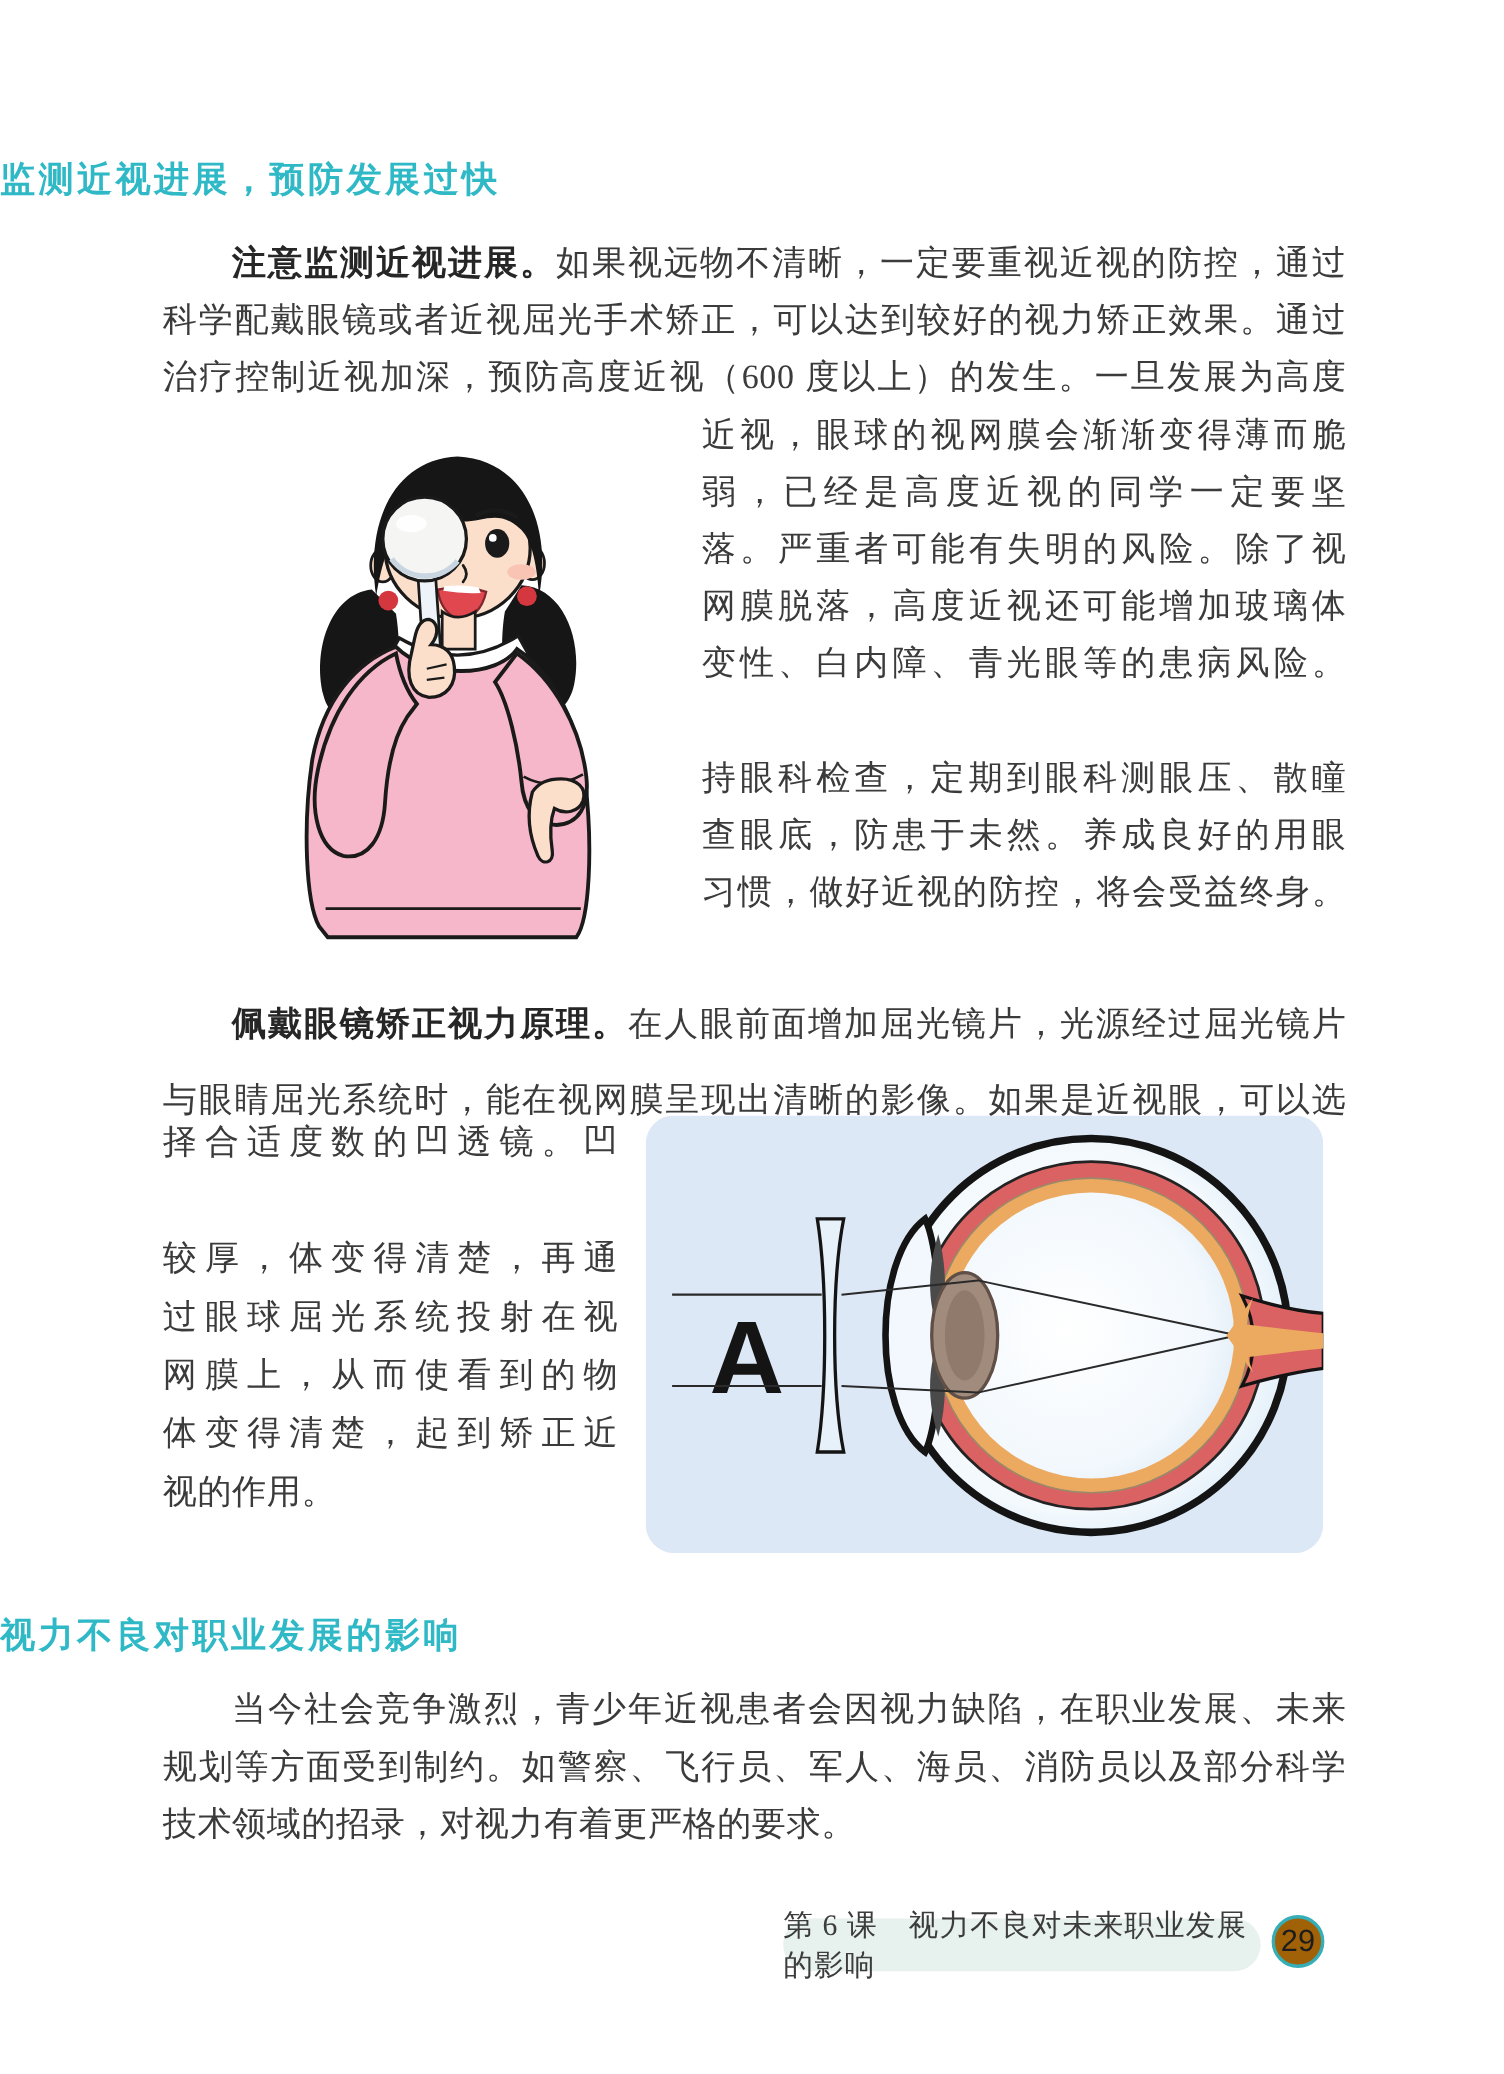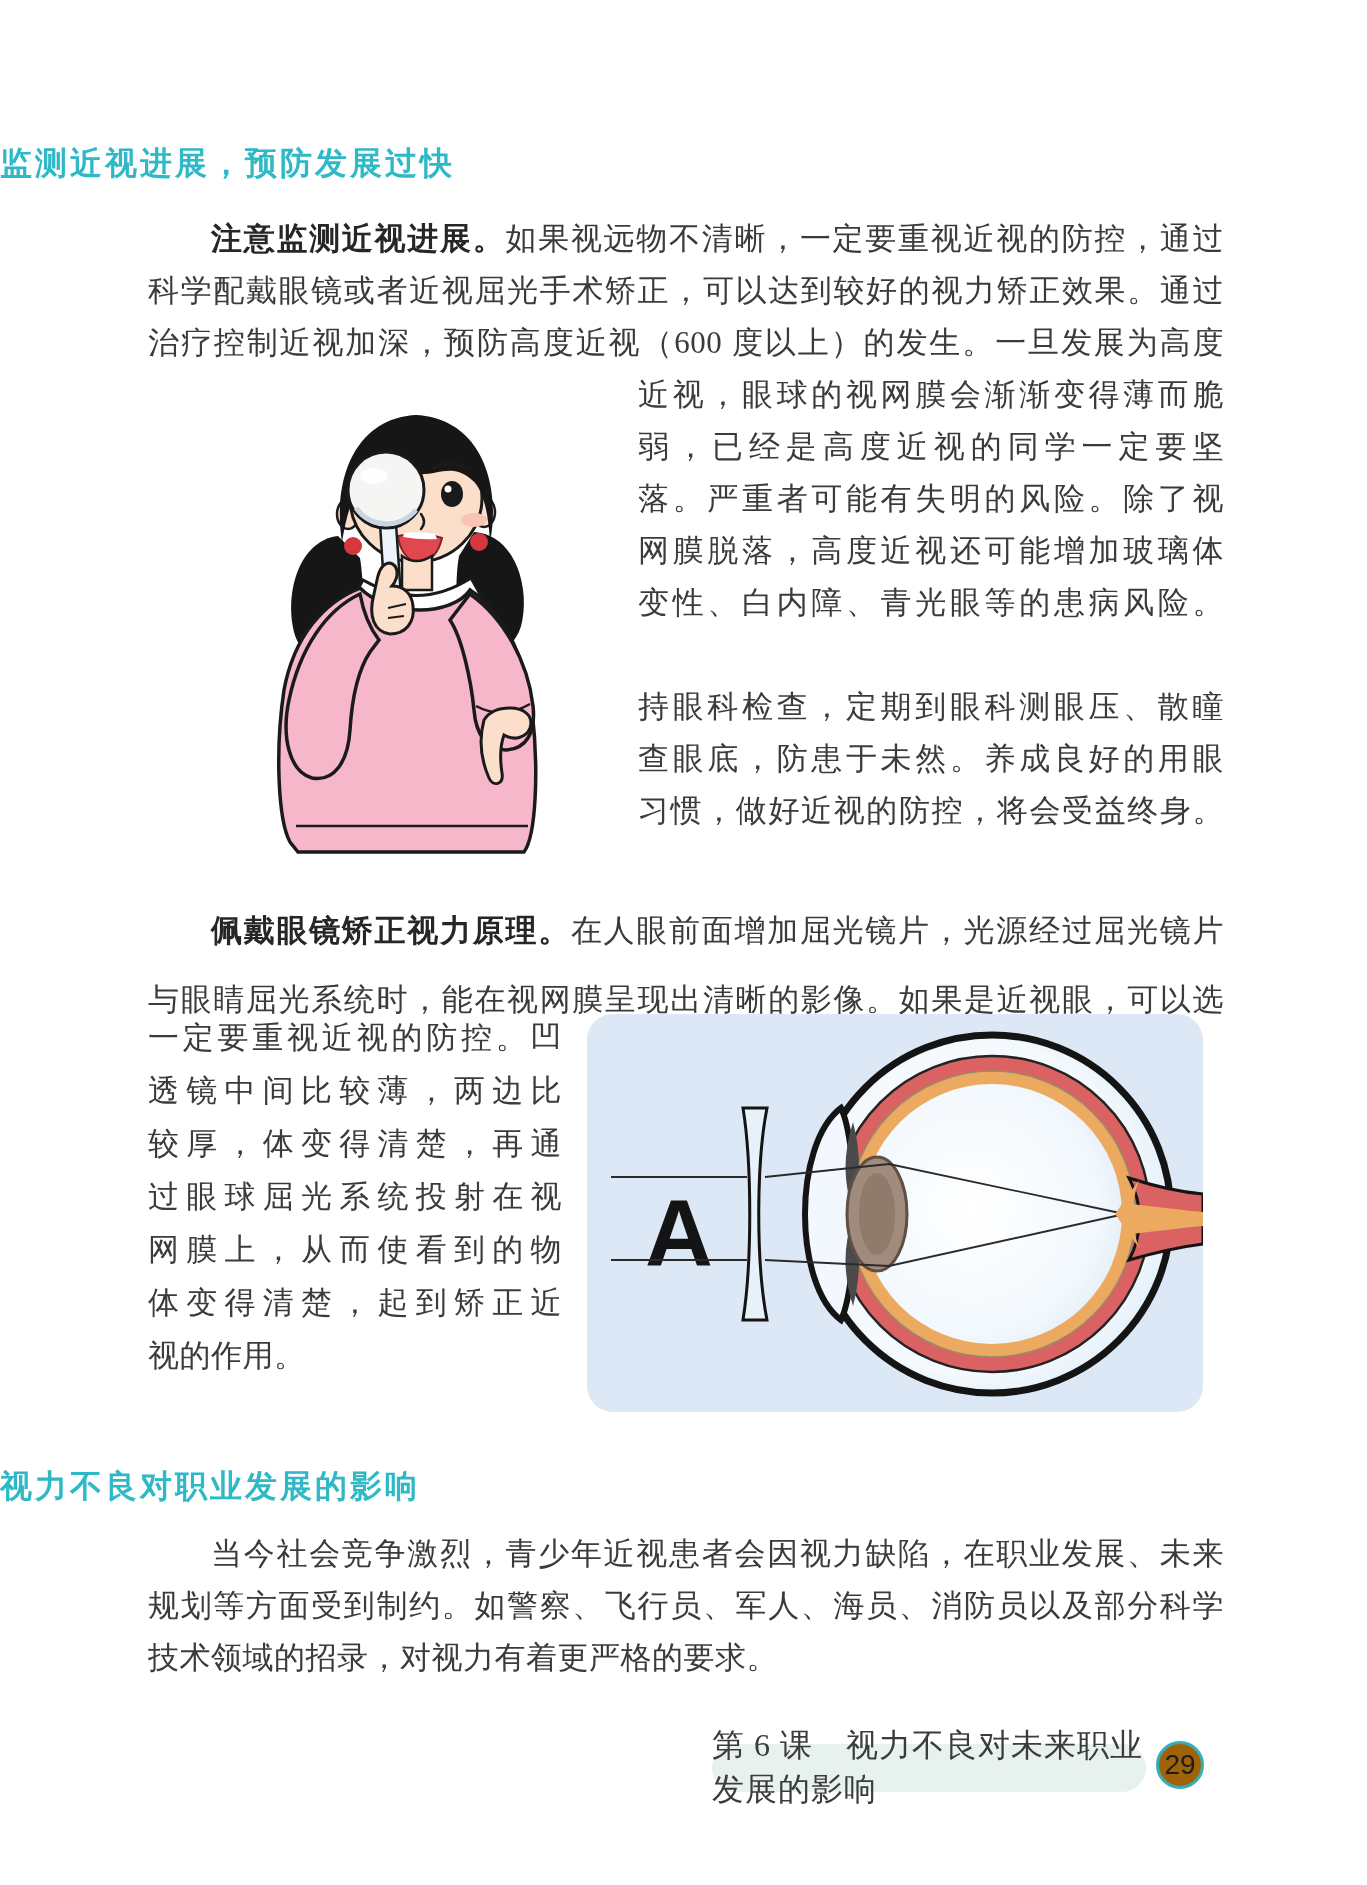--- a/index.html
+++ b/index.html
@@ -34,21 +34,21 @@
   }
   .full{left:148px;width:1076px;}
   .wrapcol{left:638px;width:586px;}
   .leftcol{left:148px;width:414px;}
   .illus{position:absolute;}
   .footer-pill{
     position:absolute;left:712px;top:1744px;
     width:434px;height:48px;
     background:#e7f2ee;border-radius:24px;
     display:flex;align-items:center;justify-content:center;
-    font-size:32px;color:#3c3c3c;letter-spacing:1px;
+    font-size:27px;color:#3c3c3c;letter-spacing:1px;
   }
   .page-badge{
     position:absolute;left:1156px;top:1741px;
     width:48px;height:48px;border-radius:50%;
     background:#a16207;border:3px solid #35aeb8;
     box-sizing:border-box;
     display:flex;align-items:center;justify-content:center;
     font-family:"Liberation Sans","DejaVu Sans",sans-serif;
     font-size:28px;color:#1d1d1d;
   }
@@ -121,22 +121,21 @@
       <ellipse cx="136" cy="86" rx="14" ry="8" fill="#ffffff" opacity="0.85"></ellipse>
 
       <path d="M136,204 C130,226 136,242 152,244 C168,244 177,232 175,216 C174,204 166,196 154,196 C162,186 160,175 152,173 C145,173 141,180 139,190 Z" fill="#fbdfcb" stroke="#1a1a1a" stroke-width="3"></path>
       <path d="M150,218 L168,214 M150,228 L166,226" stroke="#1a1a1a" stroke-width="2"></path>
     </svg>
   </div>
 
   <div class="tline full indent" style="top:905px;"><span class="lead">佩戴眼镜矫正视力原理。</span><span>在人眼前面增加屈光镜片，光源经过屈光镜片</span></div>
   <div class="tline full" style="top:974px;">与眼睛屈光系统时，能在视网膜呈现出清晰的影像。如果是近视眼，可以选</div>
 
-  <div class="tline leftcol" style="top:1012px;">一定要重视近视的防控。凹</div>
-  <div class="tline leftcol" style="top:1065px;">透镜中间比较薄，两边比</div>
+  <div class="tline leftcol" style="top:1012px;">择合适度数的凹透镜。凹</div>
   <div class="tline leftcol" style="top:1118px;">较厚，体变得清楚，再通</div>
   <div class="tline leftcol" style="top:1171px;">过眼球屈光系统投射在视</div>
   <div class="tline leftcol" style="top:1224px;">网膜上，从而使看到的物</div>
   <div class="tline leftcol" style="top:1277px;">体变得清楚，起到矫正近</div>
   <div class="tline leftcol left" style="top:1330px;">视的作用。</div>
 
   <div class="illus" style="left:587px;top:1014px;width:616px;height:398px;">
     <svg width="616" height="398" viewBox="0 0 616 398">
       <defs>
         <radialGradient id="vitreous" cx="42%" cy="48%" r="70%">

